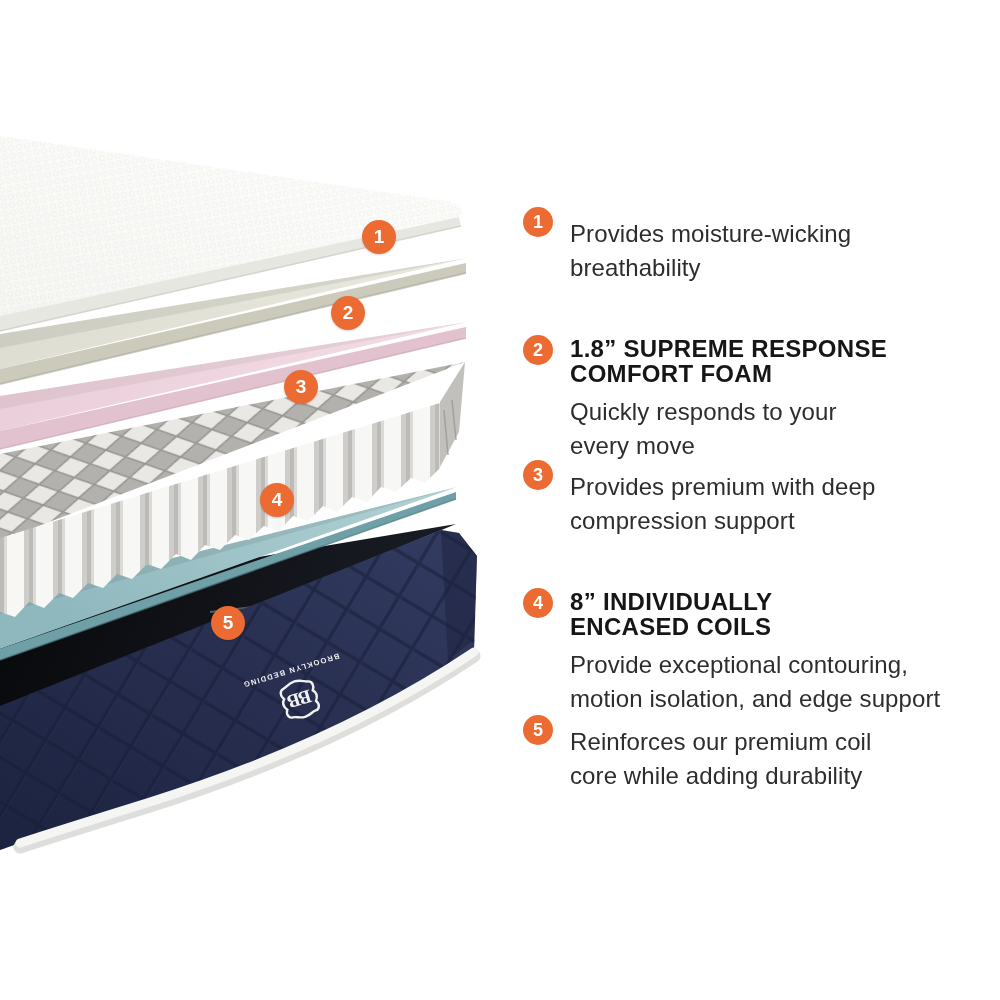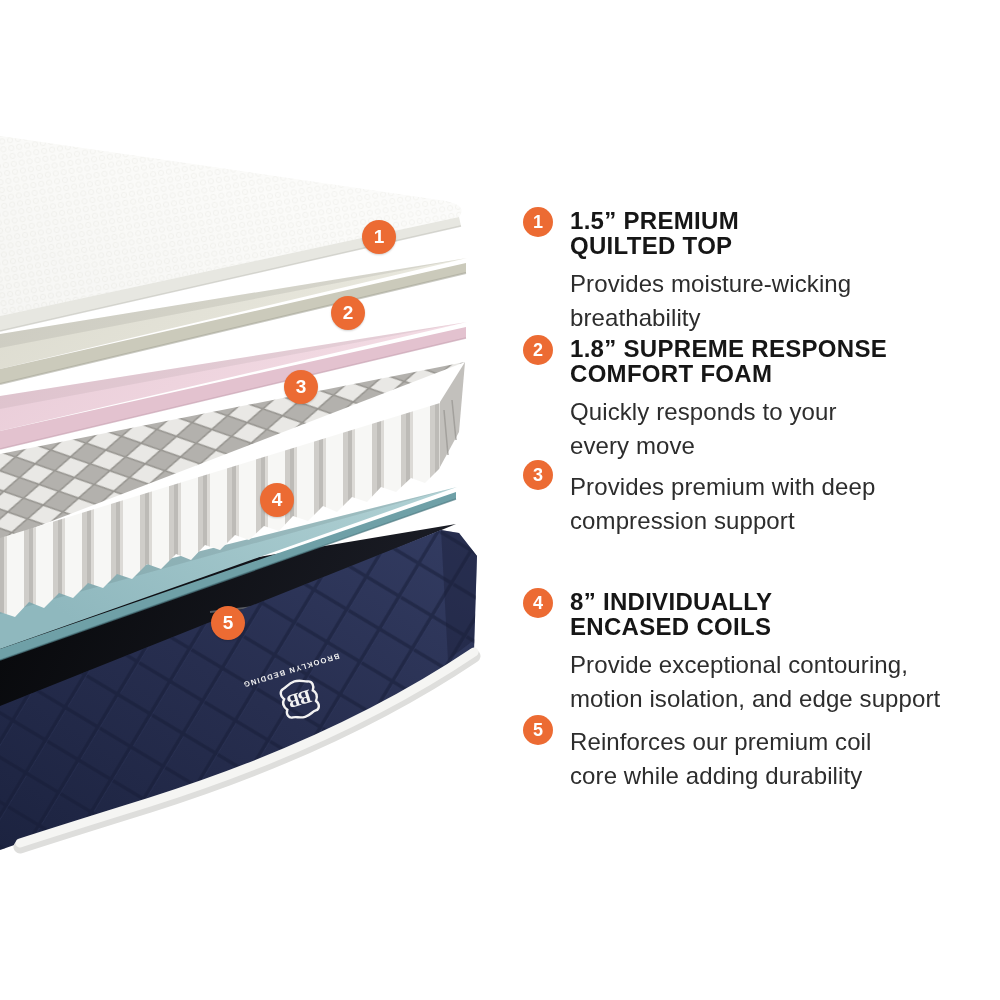--- a/index.html
+++ b/index.html
@@ -141,22 +141,20 @@
   <div class="marker" style="left:260px;top:483px;">
       <span>4</span>
     </div>
   <div class="marker" style="left:211px;top:606px;">
       <span>5</span>
     </div>
 
   <div class="legend-item" style="top:207px;">
     <div class="legend-num">1</div>
     <div class="legend-txt">
-      <h3 class="legend-title">1.5” PREMIUM
-QUILTED TOP</h3>
       <p class="legend-desc">Provides moisture-wicking
 breathability</p>
     </div>
   </div>
 
   <div class="legend-item" style="top:335px;">
     <div class="legend-num">2</div>
     <div class="legend-txt">
       <h3 class="legend-title">1.8” SUPREME RESPONSE
 COMFORT FOAM</h3>

